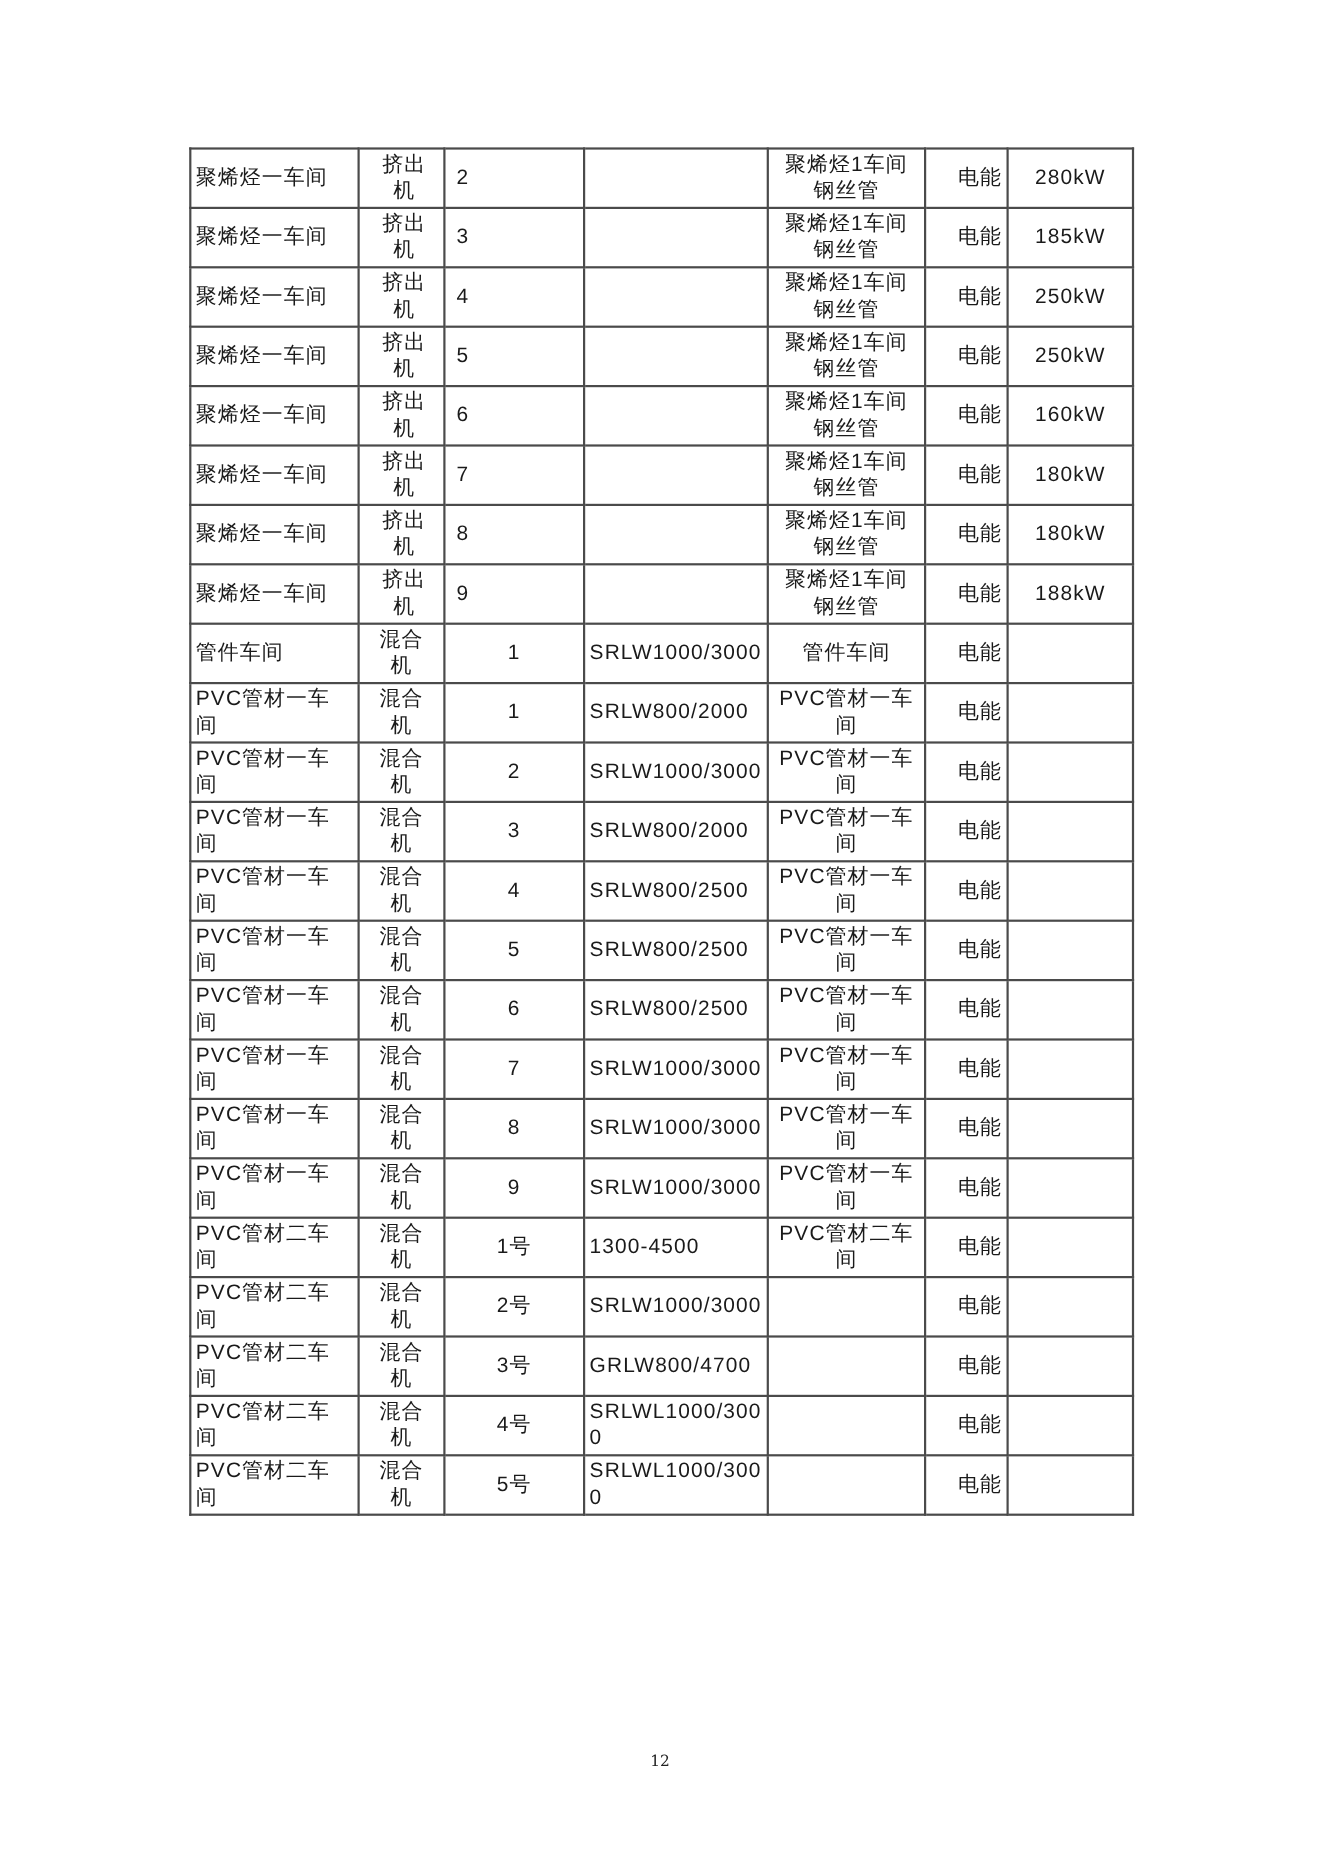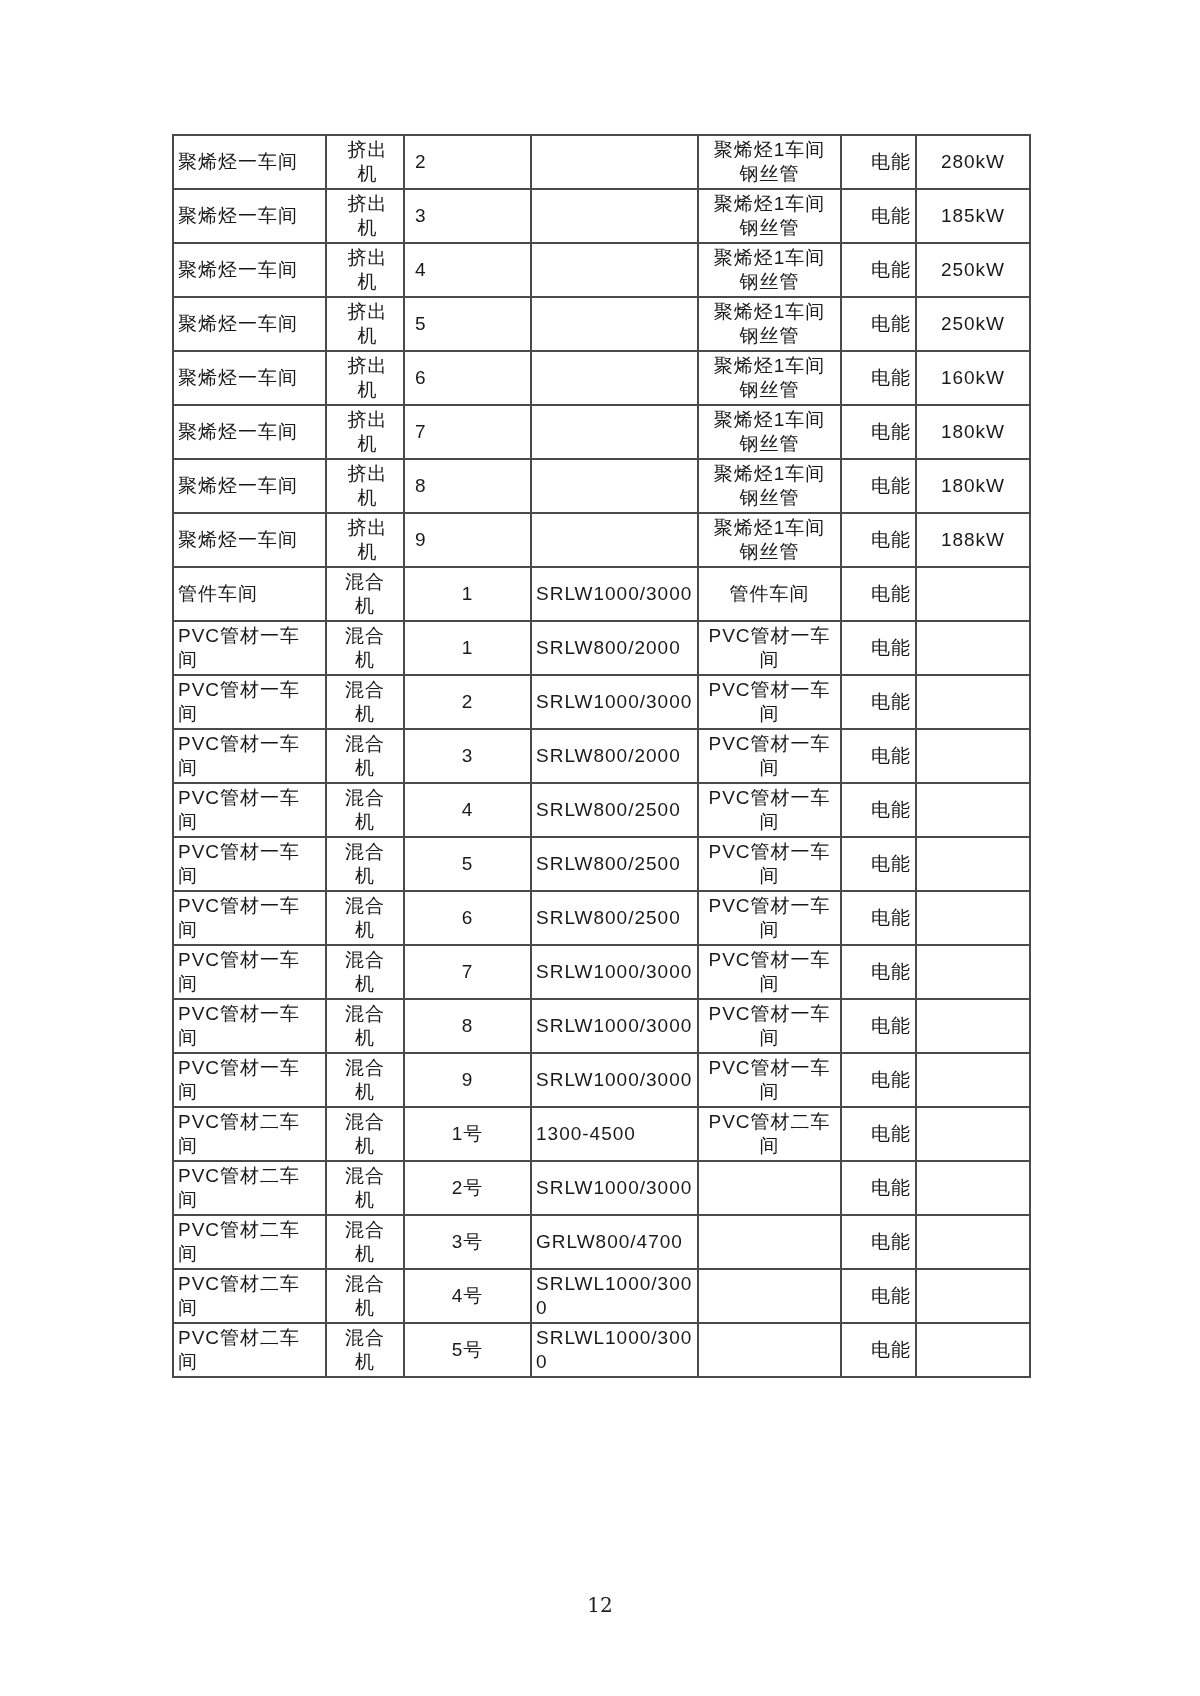--- a/index.html
+++ b/index.html
@@ -49,21 +49,21 @@
   tr.grp-b td.c5 { text-align: center; padding-left: 4px; }
   td.c6 { text-align: right; letter-spacing: 4px; }
   td.c7 { text-align: center; padding-left: 13px; }
   .page-number {
     position: absolute;
     top: 1593px;
     left: 0;
     width: 100%;
     text-align: center;
     font-family: "DejaVu Serif", serif;
-    font-size: 20px;
+    font-size: 14px;
     color: #222222;
   }
 </style>
 </head>
 <body>
 
 <div class="doc-page">
 
   <table class="equip-table">
     <colgroup>

